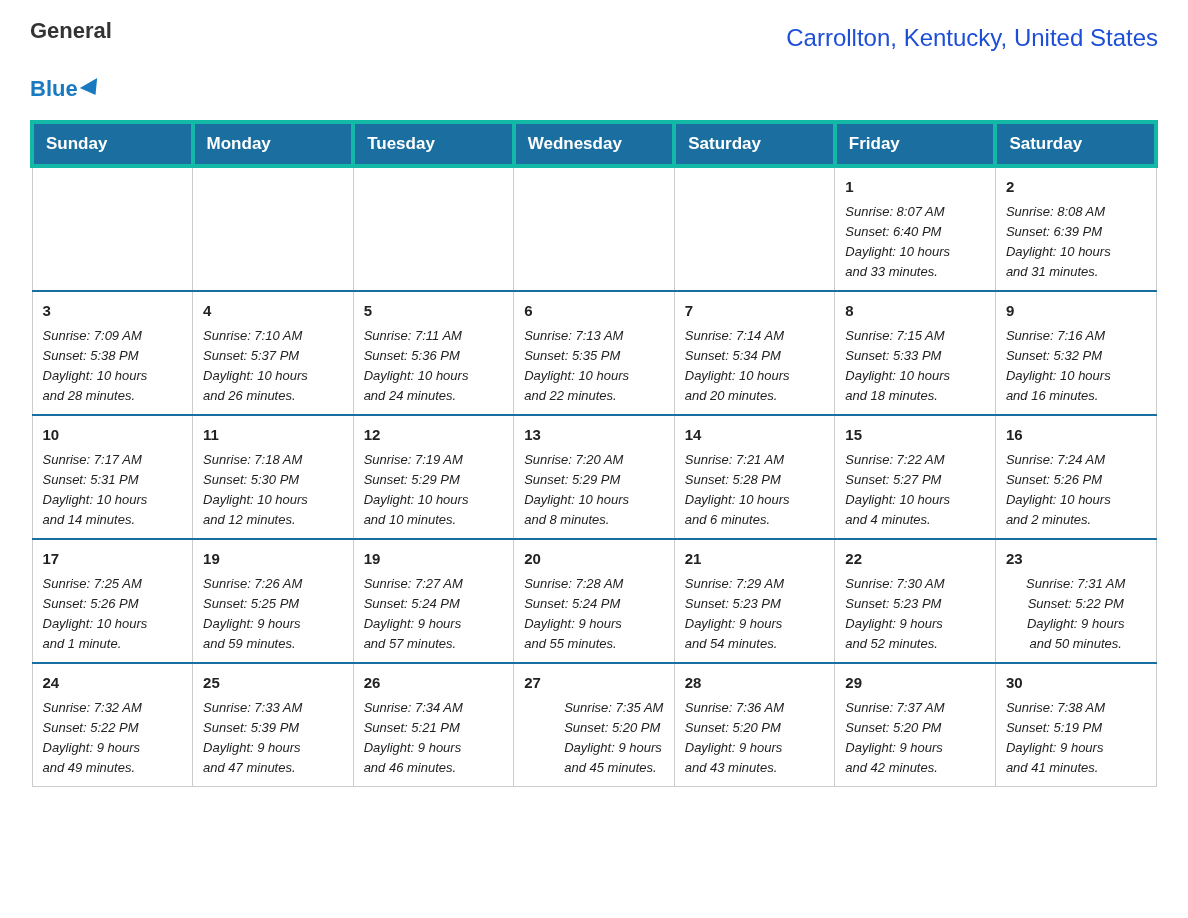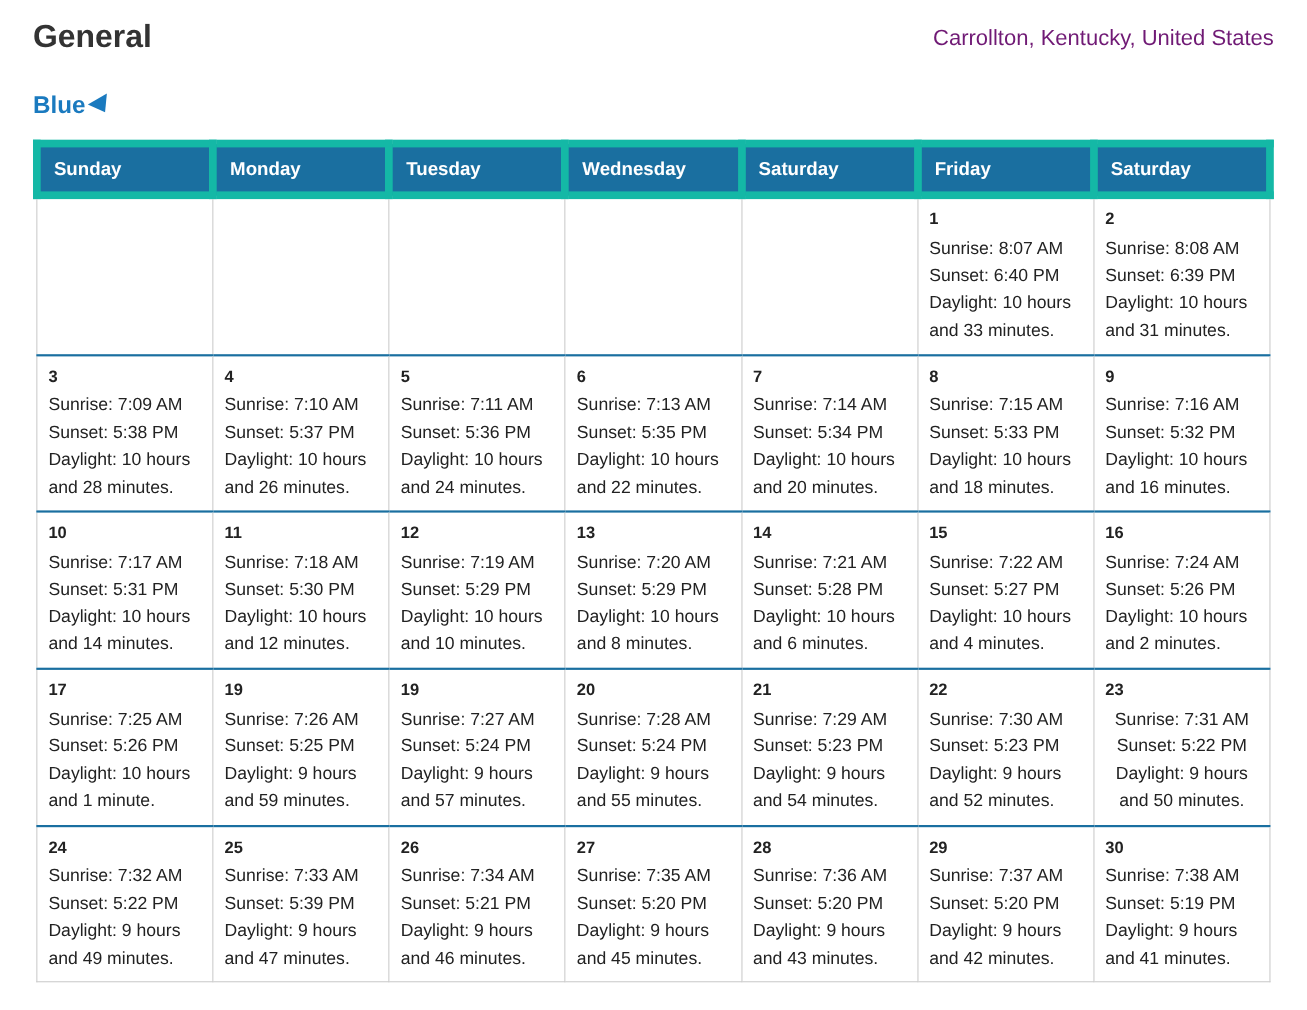--- a/index.html
+++ b/index.html
@@ -15,21 +15,21 @@
       justify-content: space-between;
       align-items: flex-start;
       margin-bottom: 20px;
     }
     .logo {
       display: flex;
       flex-direction: column;
       align-items: flex-start;
     }
     .logo-general {
-      font-size: 29px;
+      font-size: 22px;
       font-weight: bold;
       color: #333;
       line-height: 1;
     }
     .logo-blue {
       font-size: 22px;
       font-weight: bold;
       color: #1a7abf;
       line-height: 1;
       display: flex;
@@ -49,37 +49,37 @@
     .title-area {
       text-align: right;
     }
     .month-title {
       font-size: 52px;
       font-weight: bold;
       color: #222;
       line-height: 1.1;
     }
     .location {
-      font-size: 20px;
-      color: #701a75;
+      font-size: 24px;
+      color: #1d4ed8;
       margin-top: 4px;
     }
     .calendar {
       width: 100%;
       border-collapse: collapse;
       border: 1px solid #1a6fa0;
     }
     .calendar th {
       background-color: #1a6fa0;
       color: #fff;
       font-size: 17px;
       font-weight: bold;
       padding: 10px 12px;
       text-align: left;
-      border: 7px solid #14b8a6;
+      border: 4px solid #14b8a6;
     }
     .calendar td {
       vertical-align: top;
       padding: 8px 10px;
       border: 1px solid #ccc;
       width: 14.28%;
       min-height: 110px;
       height: 120px;
       font-size: 13.5px;
       color: #222;
@@ -88,23 +88,24 @@
     .calendar td.empty {
       background: #fff;
     }
     .day-number {
       font-size: 15px;
       font-weight: bold;
       display: block;
       margin-bottom: 3px;
     }
     .day-info {
-      font-size: 16px;
+      font-size: 13px;
       color: #222;
       line-height: 1.55;
+      font-style: italic;
     }
     tr.week-row td {
       border-top: 2px solid #1a6fa0;
     }
   </style>
 </head>
 <body>
 
 <div class="header">
   <div class="logo">
@@ -323,21 +324,21 @@
         </td>
         <td>
           <span class="day-number">26</span>
           <div class="day-info" style="white-space: pre-line;">Sunrise: 7:34 AM
 Sunset: 5:21 PM
 Daylight: 9 hours
 and 46 minutes.</div>
         </td>
         <td>
           <span class="day-number">27</span>
-          <div class="day-info" style="white-space: pre-line;">Sunrise: 7:35 AM
+          <div class="day-info" style="white-space: pre-line; margin-left: 40px;">Sunrise: 7:35 AM
 Sunset: 5:20 PM
 Daylight: 9 hours
 and 45 minutes.</div>
         </td>
         <td>
           <span class="day-number">28</span>
           <div class="day-info" style="white-space: pre-line;">Sunrise: 7:36 AM
 Sunset: 5:20 PM
 Daylight: 9 hours
 and 43 minutes.</div>

